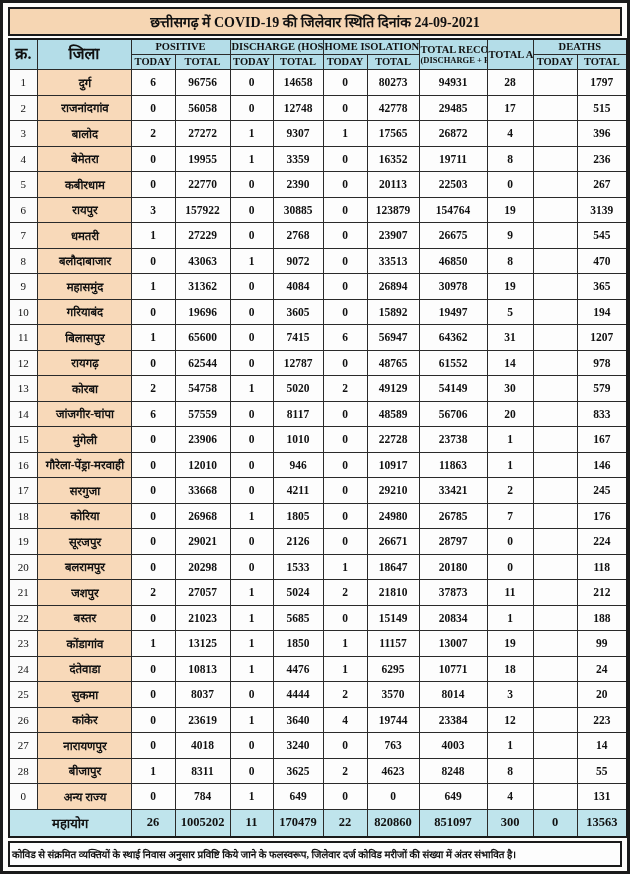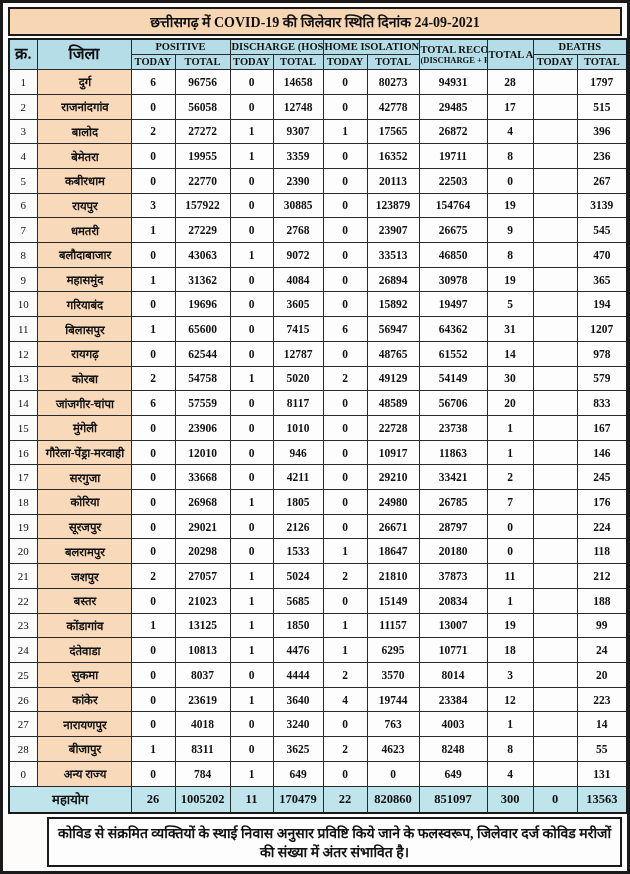--- a/index.html
+++ b/index.html
@@ -66,27 +66,25 @@
     background: #bfe4ec;
     font-weight: bold;
     font-size: 12.5px;
     height: 26px;
   }
   tr.total-row td.total-label { font-size: 13px; }
   .footer-bar {
     border: 2px solid #1a1a1a;
     background: #fdfdfd;
     margin-top: 3px;
-    text-align: center;
     font-weight: bold;
-    font-size: 14px;
+    font-size: 10px;
     color: #111;
     padding: 4px 2px;
     flex: 0 0 auto;
-    margin-left: 39px;
   }
 </style>
 </head>
 <body>
 
 <div class="page">
 
   <div class="title-bar">छत्तीसगढ़ में COVID-19 की जिलेवार स्थिति दिनांक 24-09-2021</div>
 
   <table class="covid">

